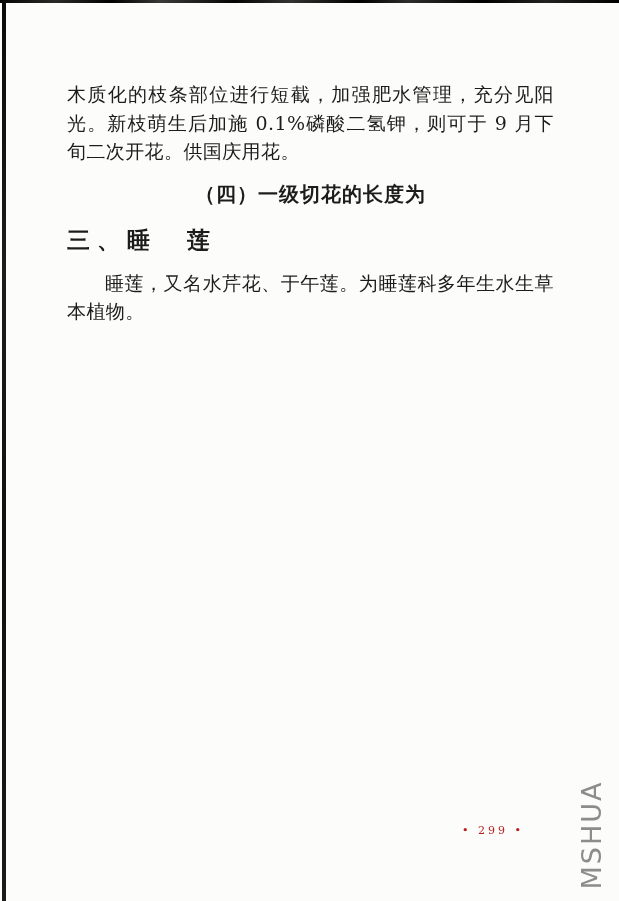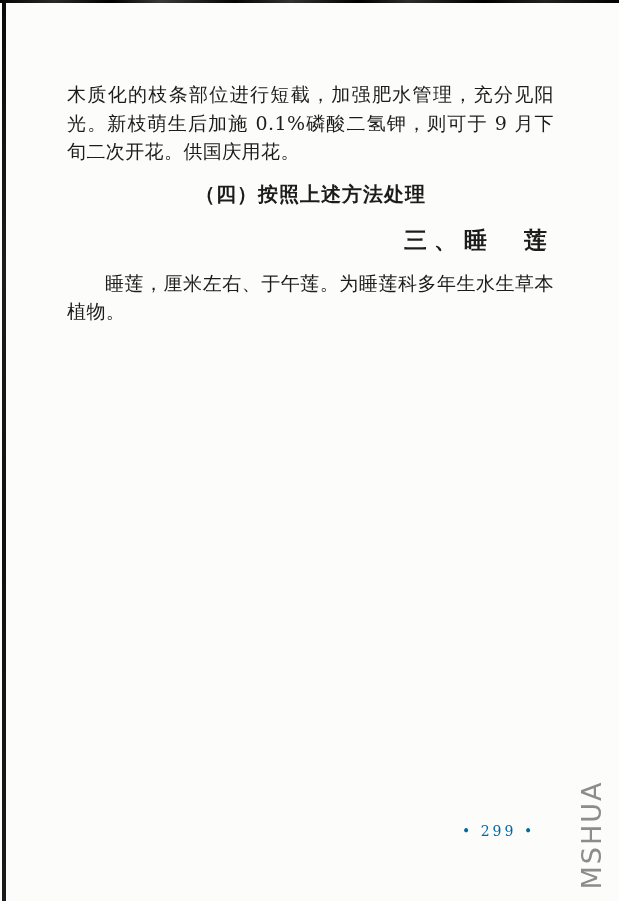--- a/index.html
+++ b/index.html
@@ -53,31 +53,31 @@
     line-height: 25px;
     text-align: center;
     letter-spacing: 1px;
   }
   .chapter-heading {
     margin: 9px 0 12px 0;
     font-family: "DejaVu Serif", "Liberation Serif", serif;
     font-weight: bold;
     font-size: 23px;
     line-height: 34px;
-    text-align: right;
+    text-align: left;
     letter-spacing: 7px;
   }
   .page-number {
     position: absolute;
     left: 462px;
     top: 823px;
-    font-size: 14px;
+    font-size: 11px;
     line-height: 16px;
     letter-spacing: 3px;
-    color: #0369a1;
+    color: #b91c1c;
     white-space: nowrap;
   }
   .watermark {
     position: absolute;
     left: 537px;
     top: 820px;
     width: 110px;
     height: 30px;
     transform: rotate(-90deg);
     font-family: "DejaVu Sans", "Liberation Sans", sans-serif;
@@ -94,27 +94,27 @@
 
 <div id="scan-page">
 
   <div class="top-edge"></div>
   <div class="left-edge"></div>
 
   <div class="text-column">
 
     <p class="body-text">木质化的枝条部位进行短截，加强肥水管理，充分见阳光。新枝萌生后加施 0.1%磷酸二氢钾，则可于 9 月下旬二次开花。供国庆用花。</p>
 
-    <div class="section-heading">（四）按照上述方法处理</div>
+    <div class="section-heading">（四）一级切花的长度为</div>
 
 
 
     <div class="chapter-heading">三、睡　莲</div>
 
-    <p class="body-text indent">睡莲，厘米左右、于午莲。为睡莲科多年生水生草本植物。</p>
+    <p class="body-text indent">睡莲，又名水芹花、于午莲。为睡莲科多年生水生草本植物。</p>
 
   </div>
 
   <div class="page-number">• 299 •</div>
 
   <div class="watermark">MSHUA</div>
 
 </div>
 
 </body></html>

